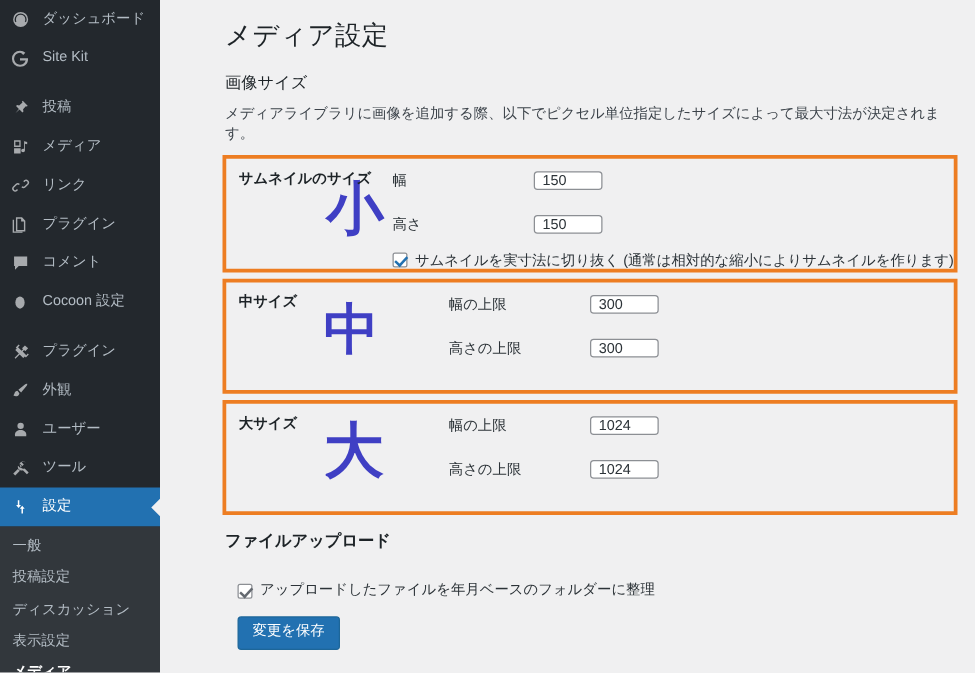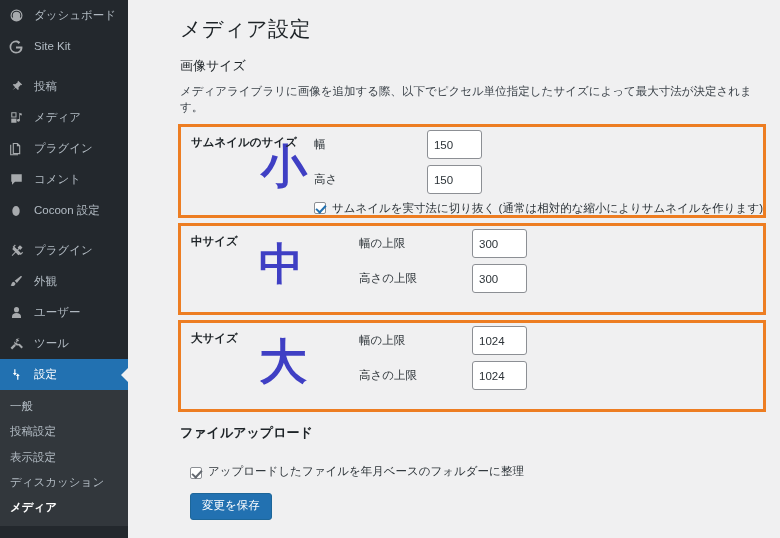--- a/index.html
+++ b/index.html
@@ -118,21 +118,21 @@
   }
   .field-cell { padding: 0; vertical-align: top; }
 
   .frow { display: flex; align-items: center; height: 35px; }
   .frow .flabel {
     width: 113px; min-width: 113px;
     font-size: 11.5px;
     color: #2c3338;
   }
   .frow input.num {
-    width: 55px; height: 29px;
+    width: 55px; height: 15px;
     border: 1px solid #8c8f94;
     border-radius: 3px;
     background: #fff;
     font-size: 11.5px;
     color: #2c3338;
     padding: 0 6px;
     font-family: "Liberation Sans", sans-serif;
     box-shadow: 0 0 0 transparent;
   }
 
@@ -230,20 +230,28 @@
     <div class="menu-item">
       <span class="mi-icon">
         <svg width="15" height="15" viewBox="0 0 20 20" fill="currentColor">
             <path d="M3 3h7v7H3V3zm1.4 1.4v4.2h4.2V4.4H4.4zM12.3 3.4c.8 0 1.4.6 1.4 1.4v7.5c-.3-.2-.7-.3-1.1-.3-1.1 0-2 .8-2 1.8s.9 1.8 2 1.8 2-.8 2-1.8V6.6l2.4.6V4.8l-3.3-.8c-.4-.1-.8-.3-1.4-.6z"></path>
             <path d="M3 11.5h7V17H3z"></path>
           </svg>
       </span>
       <span>メディア</span>
     </div>
 
+    <div class="menu-item">
+      <span class="mi-icon">
+        <svg width="15" height="15" viewBox="0 0 20 20" fill="currentColor">
+            <path d="M13.8 4.3a3.2 3.2 0 014.5 4.5l-3 3a3.2 3.2 0 01-4.5 0l1.1-1.1a1.7 1.7 0 002.3 0l3-3a1.7 1.7 0 00-2.3-2.3l-1 1-1.1-1.1 1-1zM6.2 15.7a3.2 3.2 0 01-4.5-4.5l3-3a3.2 3.2 0 014.5 0L8.1 9.3a1.7 1.7 0 00-2.3 0l-3 3a1.7 1.7 0 002.3 2.3l1-1 1.1 1.1-1 1z"></path>
+          </svg>
+      </span>
+      <span>リンク</span>
+    </div>
 
     <div class="menu-item">
       <span class="mi-icon">
         <svg width="15" height="15" viewBox="0 0 20 20" fill="currentColor">
             <path d="M5 2.5h6.5L15 6v11.5H5V2.5zm1.5 1.5v12h7V7h-3V4h-4z"></path>
             <path d="M3 5v12.5h9V19H1.5V5z"></path>
           </svg>
       </span>
       <span>プラグイン</span>
     </div>
@@ -312,22 +320,22 @@
             <path d="M2.5 2.5h15v15h-15z" fill="none"></path>
             <path d="M7 3v5H5.2l2.6 3.2L10.4 8H8.6V3zM12.5 17v-5h1.8l-2.6-3.2L9.1 12h1.8v5z"></path>
           </svg>
       </span>
       <span>設定</span>
     </div>
 
     <div class="submenu">
       <a class="submenu-item">一般</a>
       <a class="submenu-item">投稿設定</a>
+      <a class="submenu-item">ディスカッション</a>
       <a class="submenu-item">表示設定</a>
-      <a class="submenu-item">ディスカッション</a>
       <a class="submenu-item current">メディア</a>
 
     </div>
   </nav>
 
   <main id="main">
 
     <h1 id="page-title">メディア設定</h1>
 
     <h2 class="section-h2">画像サイズ</h2>

